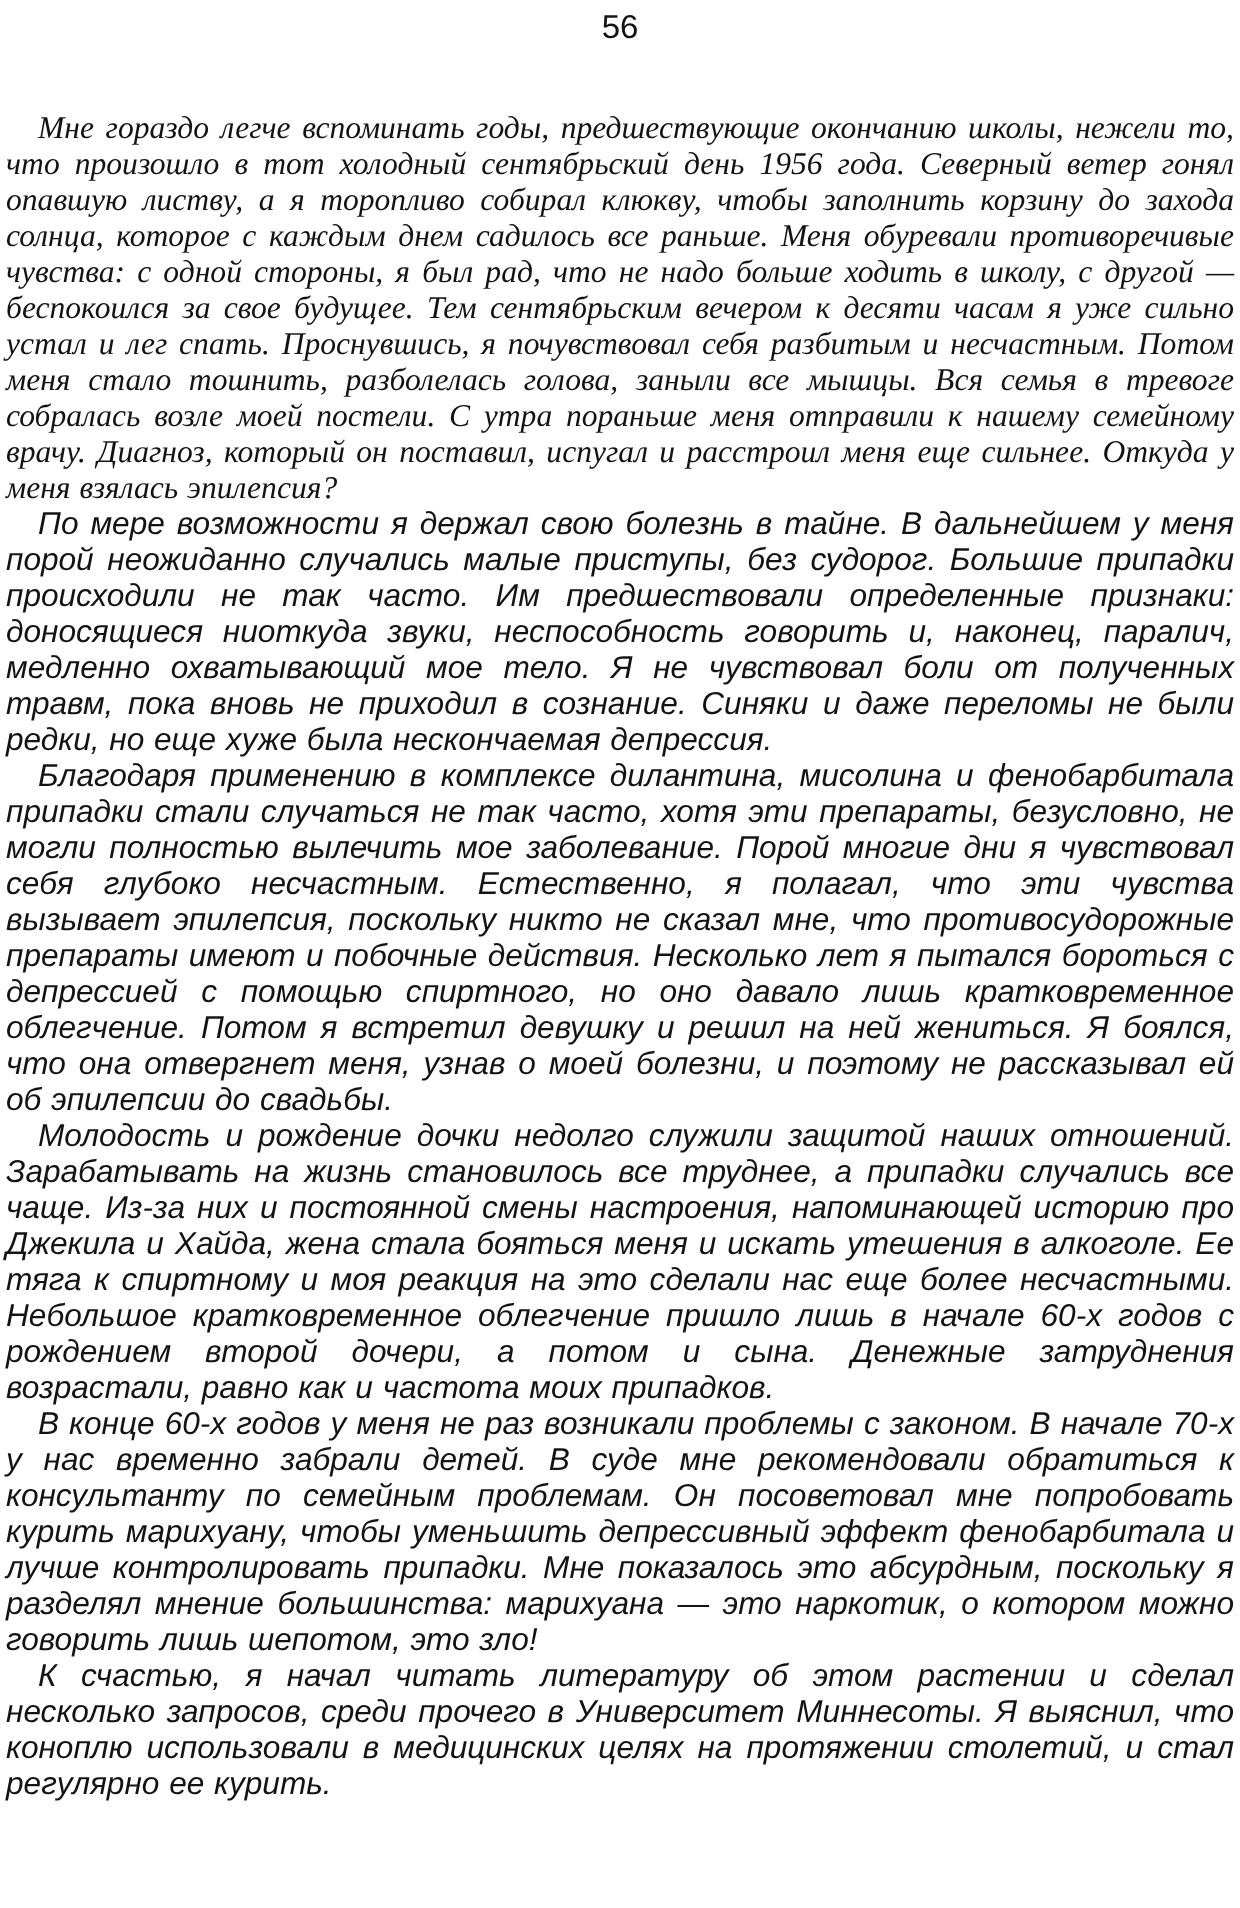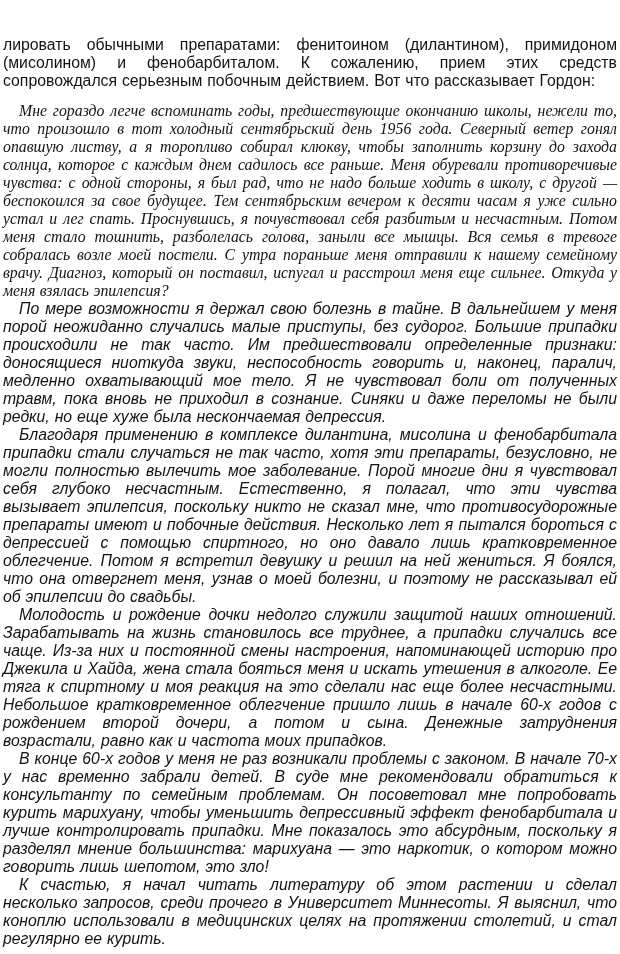--- a/index.html
+++ b/index.html
@@ -50,23 +50,23 @@
   }
   p.quote.first {
     margin-top: 12px;
     font-family: Liberation Serif, serif;
   }
 </style>
 </head>
 <body>
 
 <div class="page">
+  <div class="page-number">56</div>
 
   <div class="text-block">
-    <p class="intro">лировать обычными препаратами: фенитоином (дилантином), примидоном (мисолином) и фенобарбиталом. К сожалению, прием этих средств сопровождался серьезным побочным действием. Вот что рассказывает Гордон:</p>
 
     <p class="quote first">Мне гораздо легче вспоминать годы, предшествующие окончанию школы, нежели то, что произошло в тот холодный сентябрьский день 1956 года. Северный ветер гонял опавшую листву, а я торопливо собирал клюкву, чтобы заполнить корзину до захода солнца, которое с каждым днем садилось все раньше. Меня обуревали противоречивые чувства: с одной стороны, я был рад, что не надо больше ходить в школу, с другой — беспокоился за свое будущее. Тем сентябрьским вечером к десяти часам я уже сильно устал и лег спать. Проснувшись, я почувствовал себя разбитым и несчастным. Потом меня стало тошнить, разболелась голова, заныли все мышцы. Вся семья в тревоге собралась возле моей постели. С утра пораньше меня отправили к нашему семейному врачу. Диагноз, который он поставил, испугал и расстроил меня еще сильнее. Откуда у меня взялась эпилепсия?</p>
 
     <p class="quote">По мере возможности я держал свою болезнь в тайне. В дальнейшем у меня порой неожиданно случались малые приступы, без судорог. Большие припадки происходили не так часто. Им предшествовали определенные признаки: доносящиеся ниоткуда звуки, неспособность говорить и, наконец, паралич, медленно охватывающий мое тело. Я не чувствовал боли от полученных травм, пока вновь не приходил в сознание. Синяки и даже переломы не были редки, но еще хуже была нескончаемая депрессия.</p>
 
     <p class="quote">Благодаря применению в комплексе дилантина, мисолина и фенобарбитала припадки стали случаться не так часто, хотя эти препараты, безусловно, не могли полностью вылечить мое заболевание. Порой многие дни я чувствовал себя глубоко несчастным. Естественно, я полагал, что эти чувства вызывает эпилепсия, поскольку никто не сказал мне, что противосудорожные препараты имеют и побочные действия. Несколько лет я пытался бороться с депрессией с помощью спиртного, но оно давало лишь кратковременное облегчение. Потом я встретил девушку и решил на ней жениться. Я боялся, что она отвергнет меня, узнав о моей болезни, и поэтому не рассказывал ей об эпилепсии до свадьбы.</p>
 
     <p class="quote">Молодость и рождение дочки недолго служили защитой наших отношений. Зарабатывать на жизнь становилось все труднее, а припадки случались все чаще. Из-за них и постоянной смены настроения, напоминающей историю про Джекила и Хайда, жена стала бояться меня и искать утешения в алкоголе. Ее тяга к спиртному и моя реакция на это сделали нас еще более несчастными. Небольшое кратковременное облегчение пришло лишь в начале 60-х годов с рождением второй дочери, а потом и сына. Денежные затруднения возрастали, равно как и частота моих припадков.</p>
 
     <p class="quote">В конце 60-х годов у меня не раз возникали проблемы с законом. В начале 70-х у нас временно забрали детей. В суде мне рекомендовали обратиться к консультанту по семейным проблемам. Он посоветовал мне попробовать курить марихуану, чтобы уменьшить депрессивный эффект фенобарбитала и лучше контролировать припадки. Мне показалось это абсурдным, поскольку я разделял мнение большинства: марихуана — это наркотик, о котором можно говорить лишь шепотом, это зло!</p>

